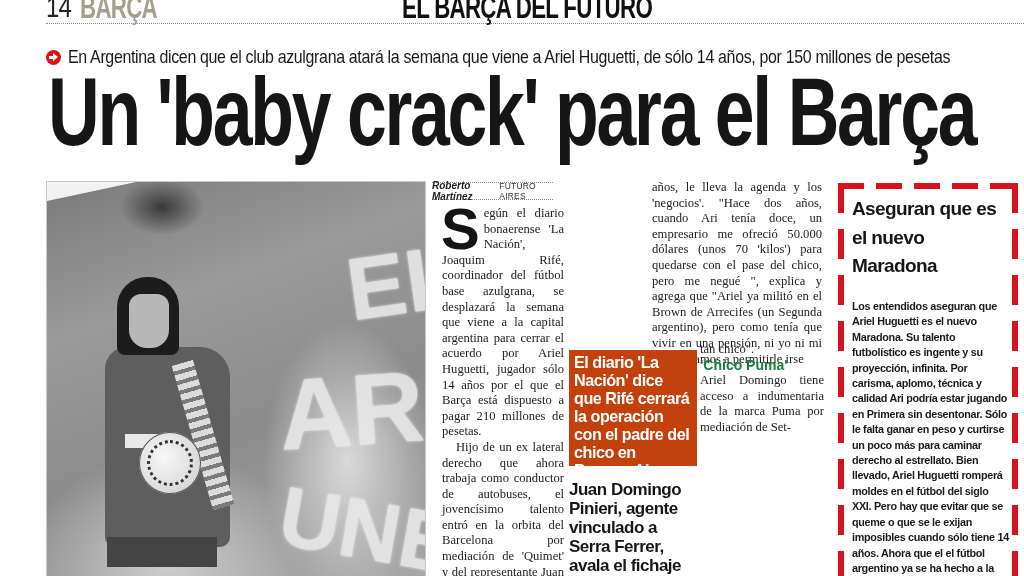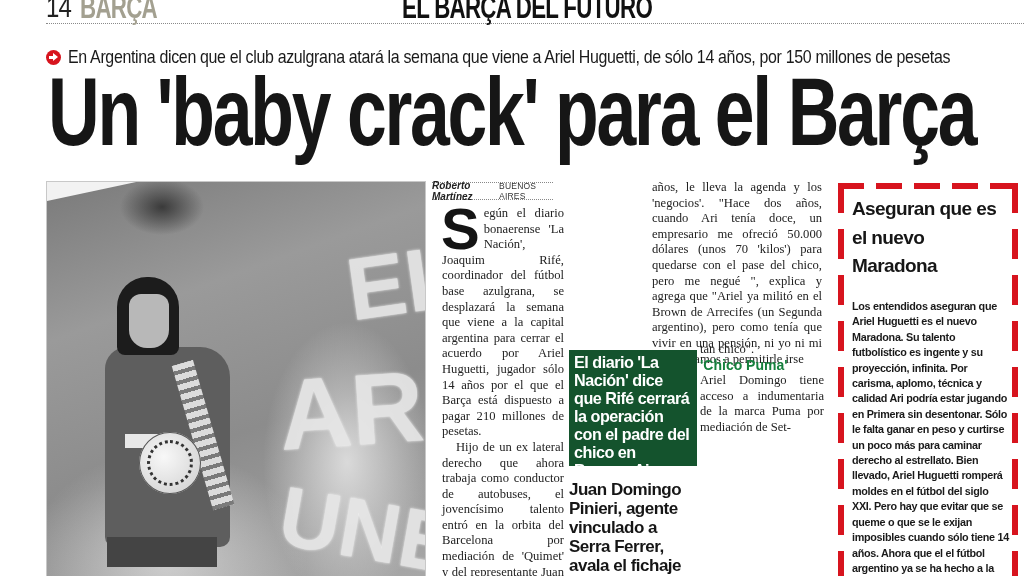--- a/index.html
+++ b/index.html
@@ -47,21 +47,21 @@
   .byline-author { font-family: "Liberation Sans", sans-serif; font-weight: bold; font-style: italic; font-size: 10px; color: #222; }
   .byline-place { font-family: "Liberation Sans", sans-serif; font-size: 8.5px; color: #333; letter-spacing: 0.2px; }
 
   .col1 { left: 442px; top: 206px; width: 122px; }
   .dropcap { float: left; font-family: "Liberation Sans", sans-serif; font-weight: bold; font-size: 58px; line-height: 42px; margin: 2px 4px 0 -1px; color: #141414; }
 
   .col2 { left: 652px; top: 180px; width: 170px; }
   .col2b { left: 700px; top: 357px; width: 124px; }
   .subhead { font-family: "Liberation Sans", sans-serif; font-weight: bold; font-size: 14px; color: #15803d; margin-top: 10px; }
 
-  .pullquote { position: absolute; left: 569px; top: 350px; width: 128px; height: 116px; background: #14532d; padding: 3px 5px; }
+  .pullquote { position: absolute; left: 569px; top: 350px; width: 128px; height: 116px; background: #c2410c; padding: 3px 5px; }
   .pullquote-text { font-family: "Liberation Sans", sans-serif; font-weight: bold; font-size: 16.2px; line-height: 18px; color: #fff; letter-spacing: -0.5px; }
   .deck { position: absolute; left: 569px; top: 480px; width: 130px; font-family: "Liberation Sans", sans-serif; font-weight: bold; font-size: 17px; line-height: 19px; color: #161616; letter-spacing: -0.5px; }
 
   .sidebar { position: absolute; left: 838px; top: 183px; width: 180px; height: 410px; }
   .dash-top { position: absolute; left: 0; top: 0; width: 180px; height: 6px; background: repeating-linear-gradient(90deg, #d7141e 0 26px, transparent 26px 38px); }
   .dash-left { position: absolute; left: 0; top: 0; width: 6px; height: 410px; background: repeating-linear-gradient(180deg, #d7141e 0 30px, transparent 30px 46px); }
   .dash-right { position: absolute; right: 0; top: 0; width: 6px; height: 410px; background: repeating-linear-gradient(180deg, #d7141e 0 30px, transparent 30px 46px); }
   .sidebar-title { position: absolute; left: 14px; top: 12px; width: 160px; font-family: "Liberation Sans", sans-serif; font-weight: bold; font-size: 19px; line-height: 28.5px; color: #161616; letter-spacing: -0.6px; }
   .sidebar-body { position: absolute; left: 14px; top: 116px; width: 158px; font-family: "Liberation Sans", sans-serif; font-weight: bold; font-size: 10.8px; line-height: 15.4px; color: #1a1a1a; letter-spacing: -0.3px; }
 </style>
@@ -90,21 +90,21 @@
   <div class="sleeve"></div>
   <div class="logo"></div>
   <div class="hair"></div>
   <div class="face"></div>
   <div class="ball"></div>
   <div class="shorts"></div>
 </div>
 
 <div class="byline">
   <span class="byline-author">Roberto Martínez</span>
-  <span class="byline-place">BUENOS AIRES</span>
+  <span class="byline-place">FUTURO AIRES</span>
 </div>
 
 <div class="col col1">
   <p><span class="dropcap">S</span><span>egún el diario bonaerense 'La Nación', Joaquim Rifé, coordinador del fútbol base azulgrana, se desplazará la semana que viene a la capital argentina para cerrar el acuerdo por Ariel Huguetti, jugador sólo 14 años por el que el Barça está dispuesto a pagar 210 millones de pesetas.</span></p>
   <p class="indent">Hijo de un ex lateral derecho que ahora trabaja como conductor de autobuses, el jovencísimo talento entró en la orbita del Barcelona por mediación de 'Quimet' y del representante Juan Domingo Pinieri. Éste tiene trato directo con Llorenç Serra Ferrer desde que el técnico mallorquín, que entonces aún fungía como responsable del las catego-</p>
 </div>
 
 <div class="col col2">
   <p>años, le lleva la agenda y los 'negocios'. "Hace dos años, cuando Ari tenía doce, un empresario me ofreció 50.000 dólares (unos 70 'kilos') para quedarse con el pase del chico, pero me negué ", explica y agrega que "Ariel ya militó en el Brown de Arrecifes (un Segunda argentino), pero como tenía que vivir en una pensión, ni yo ni mi mujer íbamos a permitirle irse</p>
 </div>

